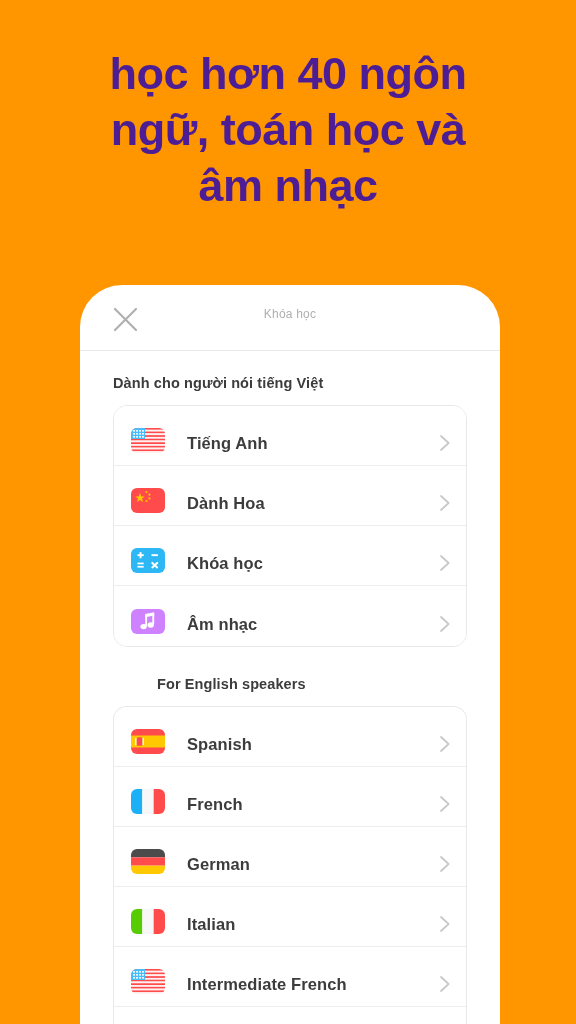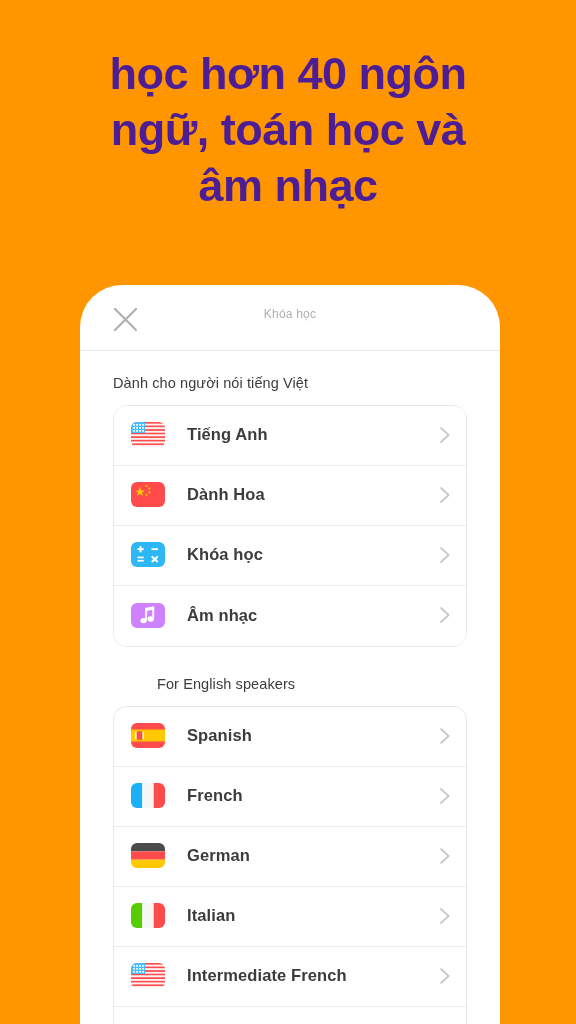--- a/index.html
+++ b/index.html
@@ -59,40 +59,40 @@
     color:#AFAFAF;
     letter-spacing:0.2px;
   }
 
   
   .sheet-body {
     padding:0 33px;
   }
   .section-title {
     font-size:14.5px;
-    font-weight:normal;
+    font-weight:bold;
     color:#3C3C3C;
     margin:24px 0 14px 0;
     letter-spacing:0.1px;
   }
   .section-title.second { margin-top:29px;margin-left:44px; }
 
   .group {
     border:1px solid #E8E8E8;
     border-radius:14px;
     background:#FFFFFF;
     overflow:hidden;
   }
   .group.clipped { border-bottom:none; border-radius:14px 14px 0 0; }
 
   .row {
     display:flex;
-    align-items:center;
+    align-items:flex-end;
     height:60px;
-    padding:0 15px 2px 17px;
+    padding:0 15px 12px 17px;
     border-bottom:1px solid #EDEDED;
     background:#FFFFFF;
     cursor:pointer;
   }
   .row:last-child { border-bottom:none; }
 
   .row-icon {
     width:34px; height:25px;
     flex:0 0 auto;
     border-radius:6px;

